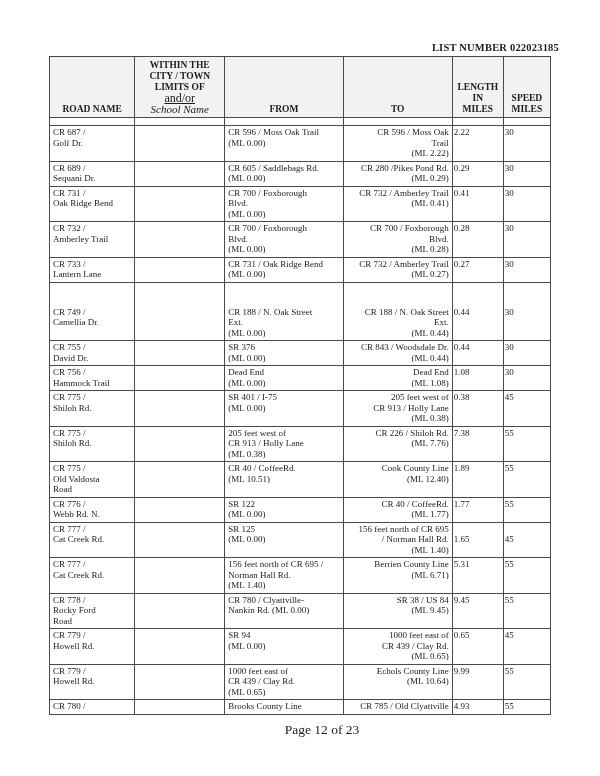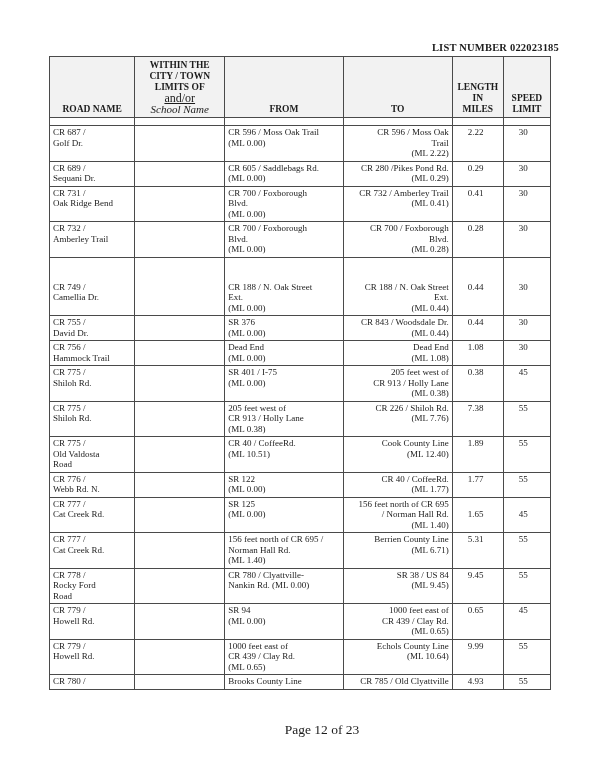--- a/index.html
+++ b/index.html
@@ -55,21 +55,21 @@
   .cell {
     white-space: pre-line;
     padding: 1px 3px 2px 3px;
   }
   .col-road  { width: 85px; }
   .col-within{ width: 90px; }
   .col-from  { width: 118px; }
   .col-to    { width: 109px; text-align: right; }
   .col-miles { width: 51px; }
   .col-speed { width: 47px; }
-  td.col-miles, td.col-speed { padding-left: 15px; }
+  td.col-miles, td.col-speed { padding-left: 1px; }
 
   tr.pad-top td { padding-top: 24px; }
   td.v-mid { vertical-align: middle; }
 
   .footer {
     position: absolute;
     top: 722px;
     left: 0;
     width: 600px;
     text-align: center;
@@ -111,21 +111,21 @@
         <th class="col-to">
           <span>TO</span>
         </th>
         <th class="col-miles">
           <span class="hdr-multiline">LENGTH
 IN
 MILES</span>
         </th>
         <th class="col-speed">
           <span class="hdr-multiline">SPEED
-LIMIT</span>
+MILES</span>
         </th>
       </tr>
       <tr class="spacer-row">
         <td></td>
         <td></td>
         <td></td>
         <td></td>
         <td></td>
         <td></td>
       </tr>
@@ -170,20 +170,31 @@
           <td class="cell col-road">CR 732 /
 Amberley Trail</td>
           <td class="cell col-within"></td>
           <td class="cell col-from">CR 700 / Foxborough
 Blvd.
 (ML 0.00)</td>
           <td class="cell col-to">CR 700 / Foxborough
 Blvd.
 (ML 0.28)</td>
           <td class="cell col-miles">0.28</td>
+          <td class="cell col-speed">30</td>
+        </tr>
+        <tr>
+          <td class="cell col-road">CR 733 /
+Lantern Lane</td>
+          <td class="cell col-within"></td>
+          <td class="cell col-from">CR 731 / Oak Ridge Bend
+(ML 0.00)</td>
+          <td class="cell col-to">CR 732 / Amberley Trail
+(ML 0.27)</td>
+          <td class="cell col-miles">0.27</td>
           <td class="cell col-speed">30</td>
         </tr>
         <tr class="pad-top">
           <td class="cell col-road">CR 749 /
 Camellia Dr.</td>
           <td class="cell col-within"></td>
           <td class="cell col-from">CR 188 / N. Oak Street
 Ext.
 (ML 0.00)</td>
           <td class="cell col-to">CR 188 / N. Oak Street

